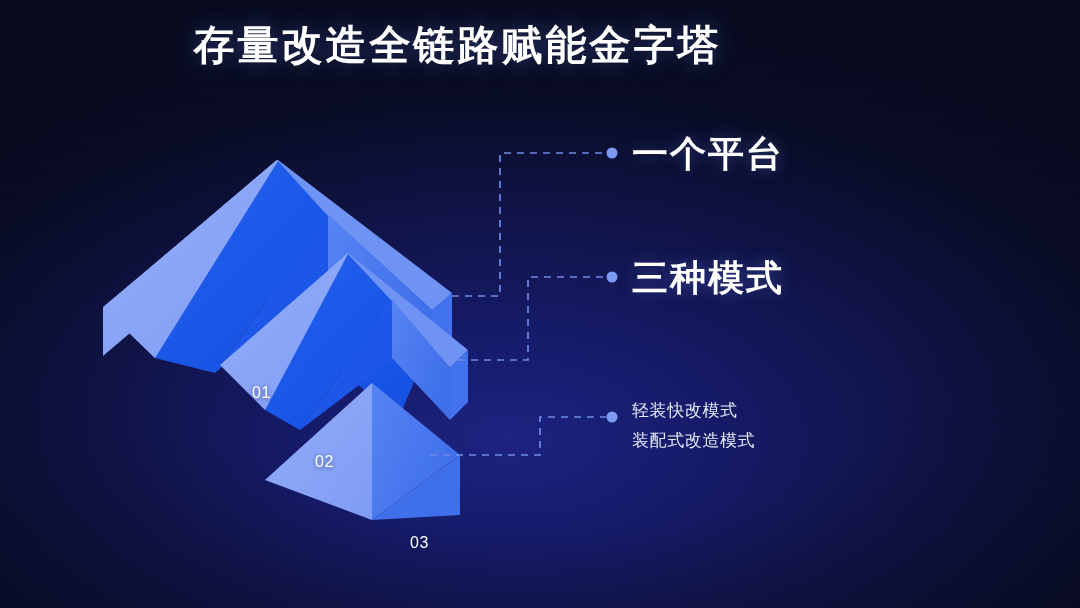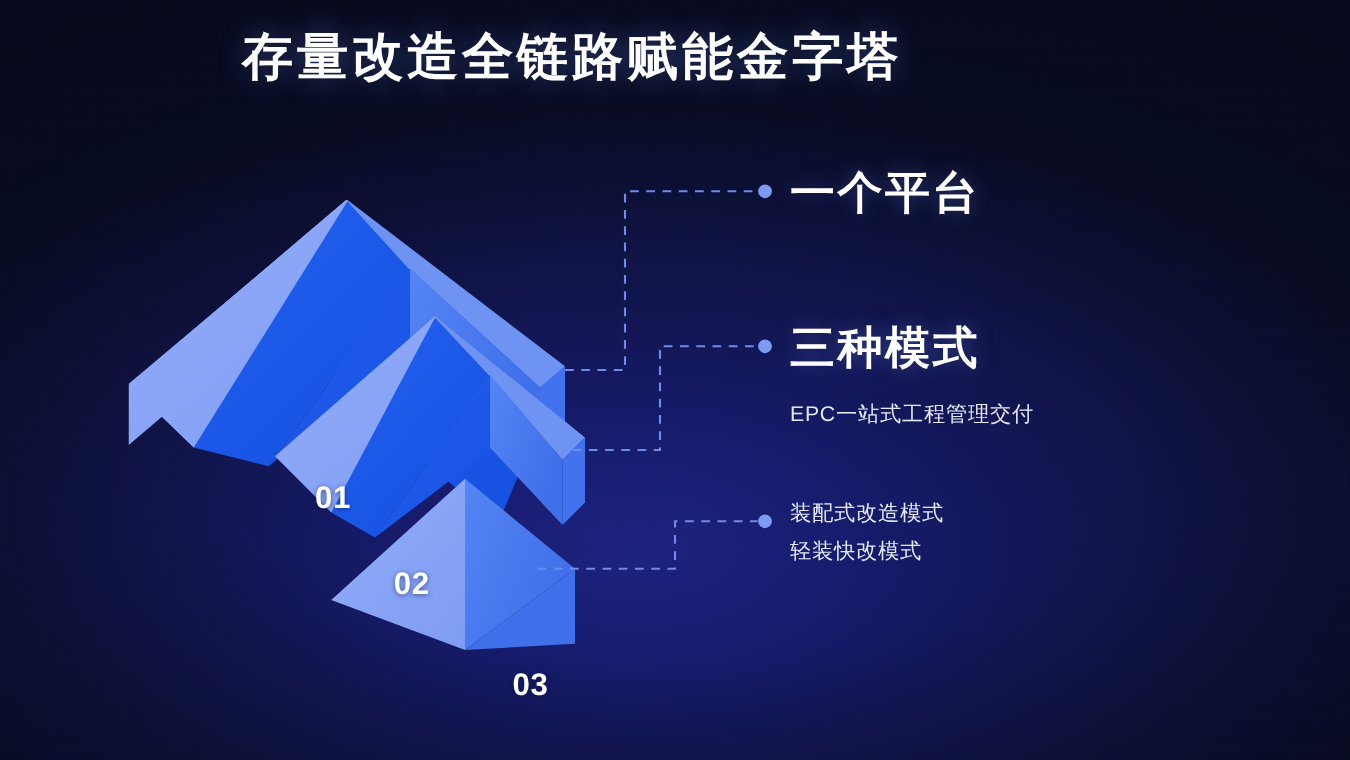--- a/index.html
+++ b/index.html
@@ -54,22 +54,22 @@
     left: 60px;
     top: 120px;
     width: 540px;
     height: 420px;
   }
   .pyramid-wrap svg { display: block; overflow: visible; }
 
   .layer-num {
     position: absolute;
     color: #ffffff;
-    font-size: 25px;
-    font-weight: bold;
+    font-size: 16px;
+    font-weight: normal;
     letter-spacing: .5px;
     text-shadow: 0 1px 4px rgba(10,20,70,0.55);
   }
   .num-01 { left: 192px; top: 264px; }
   .num-02 { left: 255px; top: 333px; }
   .num-03 { left: 350px; top: 414px; }
 
   .connectors {
     position: absolute;
     left: 0; top: 0;
@@ -222,23 +222,22 @@
   </svg>
 
   <div class="blocks">
 
     <div class="block block-1">
       <div class="block-head">一个平台</div>
     </div>
 
     <div class="block block-2">
       <div class="block-head">三种模式</div>
-      <div class="block-line">EPC一站式工程管理交付</div>
     </div>
 
     <div class="block block-3">
+      <div class="block-line">轻装快改模式</div>
       <div class="block-line">装配式改造模式</div>
-      <div class="block-line">轻装快改模式</div>
     </div>
 
   </div>
 
 </div>
 
 </body></html>

